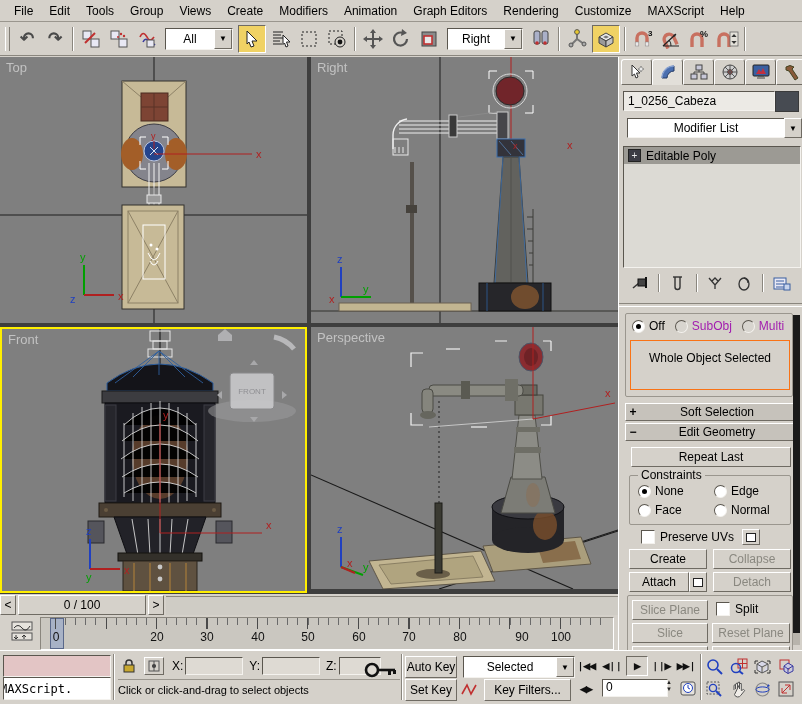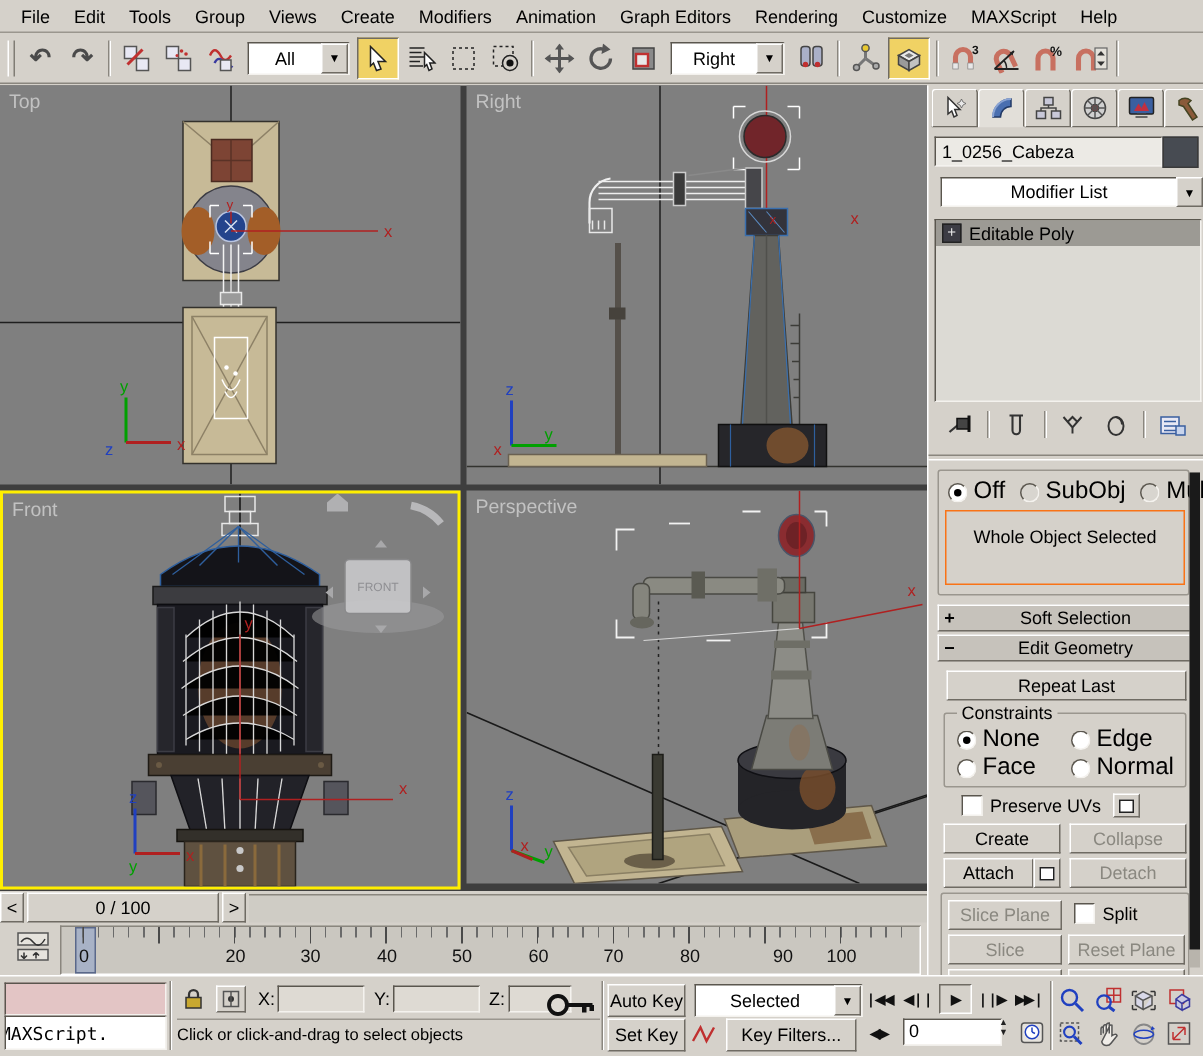--- a/index.html
+++ b/index.html
@@ -37,24 +37,24 @@
   .stackrow{height:17px;background:#9c9a94;color:#000;display:flex;align-items:center;padding-left:4px;font-size:12px;}
   .plusbox{width:11px;height:11px;background:#3c3c44;color:#e8e8e8;font-size:10px;line-height:11px;text-align:center;margin-right:5px;border:1px solid #222;}
   .sbtns{position:absolute;left:4px;top:214px;width:176px;height:24px;display:flex;align-items:center;justify-content:space-between;padding:0 6px;box-sizing:border-box;}
   .sbtn{width:22px;height:20px;display:flex;align-items:center;justify-content:center;}
   .ssep{width:1px;height:18px;background:#8a867e;border-right:1px solid #fff;}
   .roll{position:absolute;left:6px;width:168px;height:16px;background:#c6c2bb;border:1px solid;border-color:#fff #6f6b63 #6f6b63 #fff;font-size:12px;display:flex;align-items:center;}
   .roll .pm{width:14px;text-align:center;font-weight:bold;}
   .roll .rt{flex:1;text-align:center;}
   .gbox{position:absolute;border:1px solid #9a968e;border-radius:2px;}
   .gbox .gt{position:absolute;top:-8px;left:8px;background:#d5d1ca;padding:0 3px;font-size:12px;}
-  .radio{display:inline-flex;align-items:center;font-size:16px;}
+  .radio{display:inline-flex;align-items:center;font-size:12px;}
   .rc{width:11px;height:11px;border-radius:50%;background:#fff;border:1px solid;border-color:#5a564e #f4f2ee #f4f2ee #5a564e;margin-right:4px;position:relative;}
   .rc.sel::after{content:"";position:absolute;left:3px;top:3px;width:5px;height:5px;border-radius:50%;background:#000;}
-  .dim{color:#000000;}
+  .dim{color:#a21caf;}
   .dim .rc{background:#d8d5cf;}
   .chk{width:12px;height:12px;background:#fff;border:1px solid;border-color:#5a564e #f4f2ee #f4f2ee #5a564e;display:inline-block;margin-right:5px;}
   .pbtn{background:#d5d1ca;border:1px solid;border-color:#fff #6f6b63 #6f6b63 #fff;font-size:12px;display:flex;align-items:center;justify-content:center;position:absolute;height:18px;}
   .pbtn.dis{color:#8a8880;}
   #pscroll{position:absolute;right:2px;top:258px;width:7px;height:330px;background:#b8b4ac;}
   #pscroll .thumb{position:absolute;left:0;top:0;width:7px;height:318px;background:#1a1a1a;}
   
   #tslider{position:absolute;left:0;top:594px;width:618px;height:22px;background:#d5d1ca;display:flex;align-items:center;}
   .tsb{height:18px;background:#d5d1ca;border:1px solid;border-color:#fff #6f6b63 #6f6b63 #fff;display:flex;align-items:center;justify-content:center;font-size:12px;}
   #ttrack{flex:1;height:18px;margin-left:2px;border-top:1px solid #8a867e;background:#cfccc5;}

